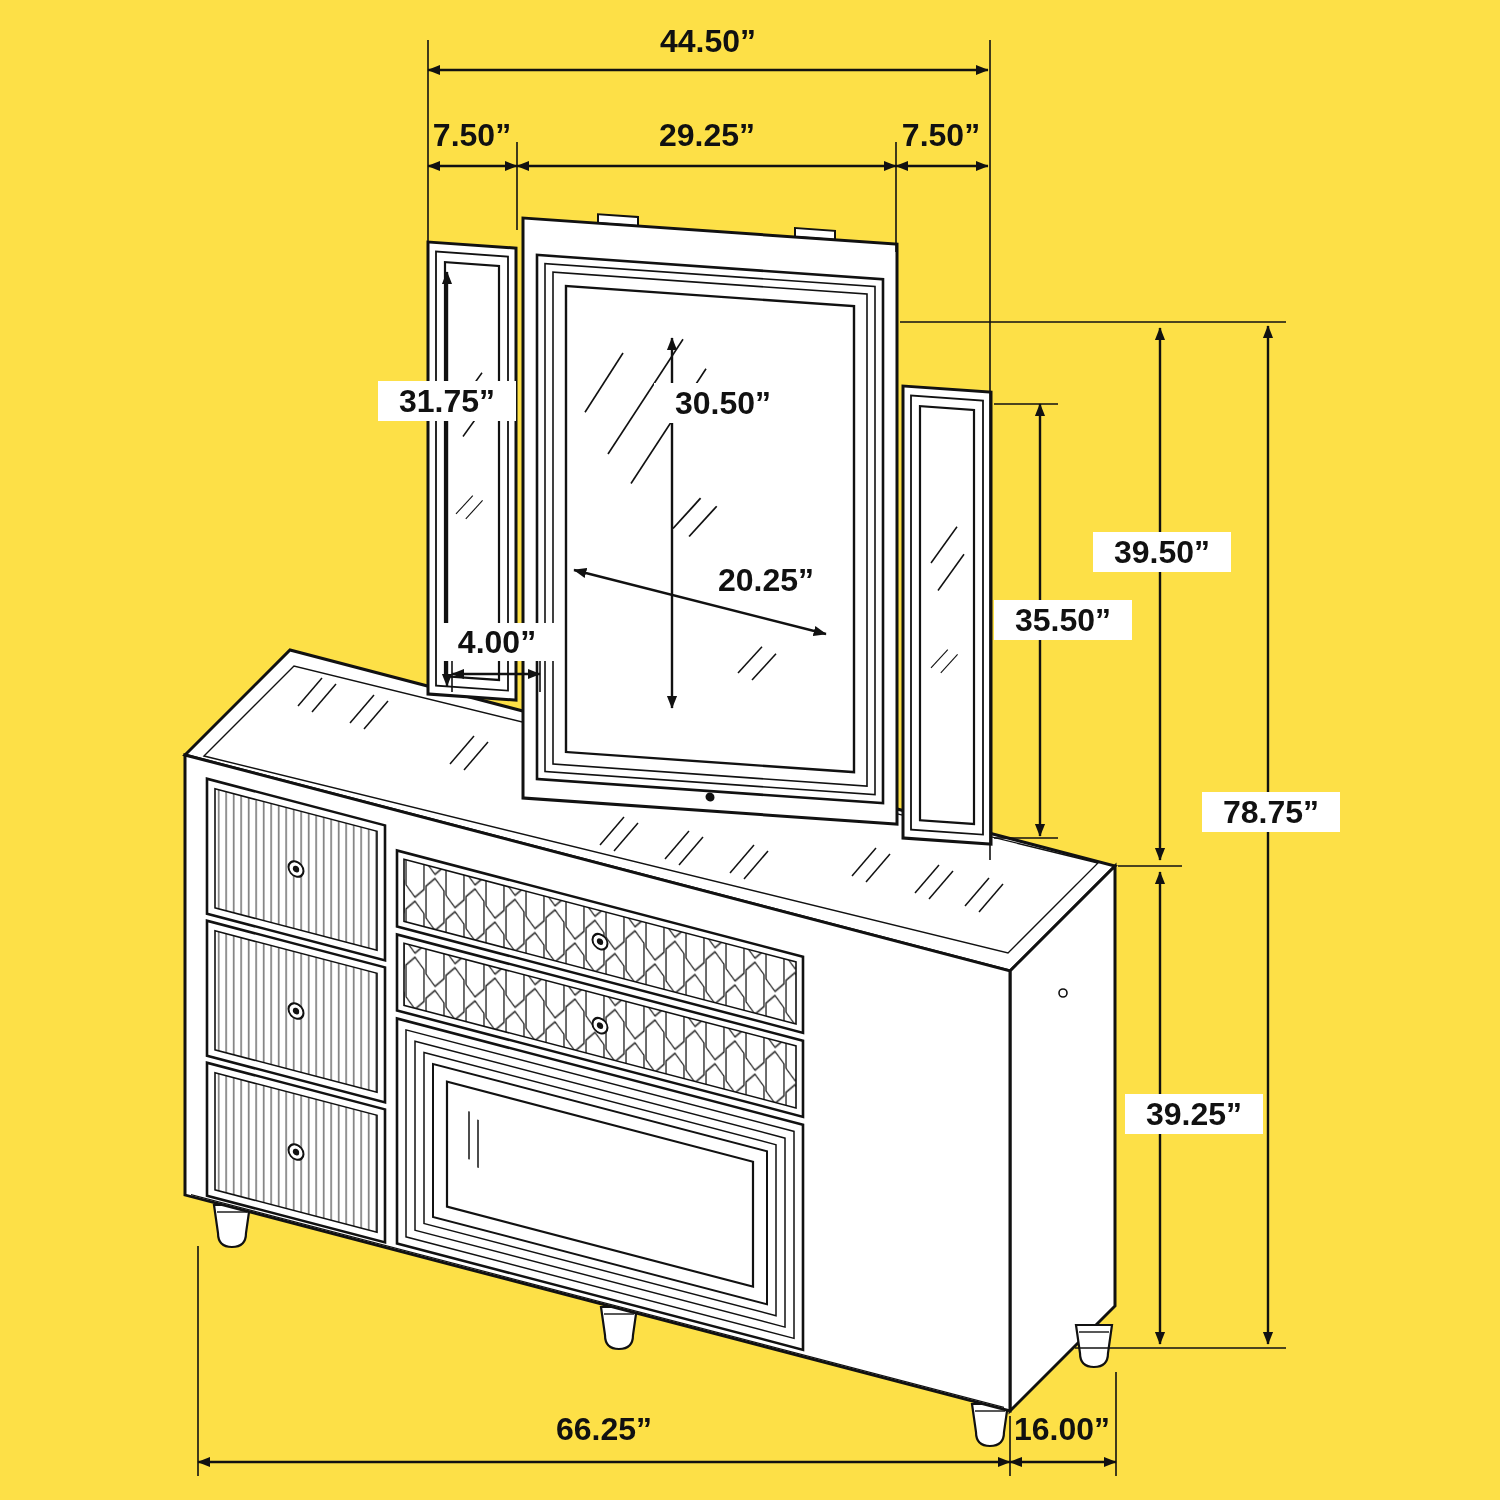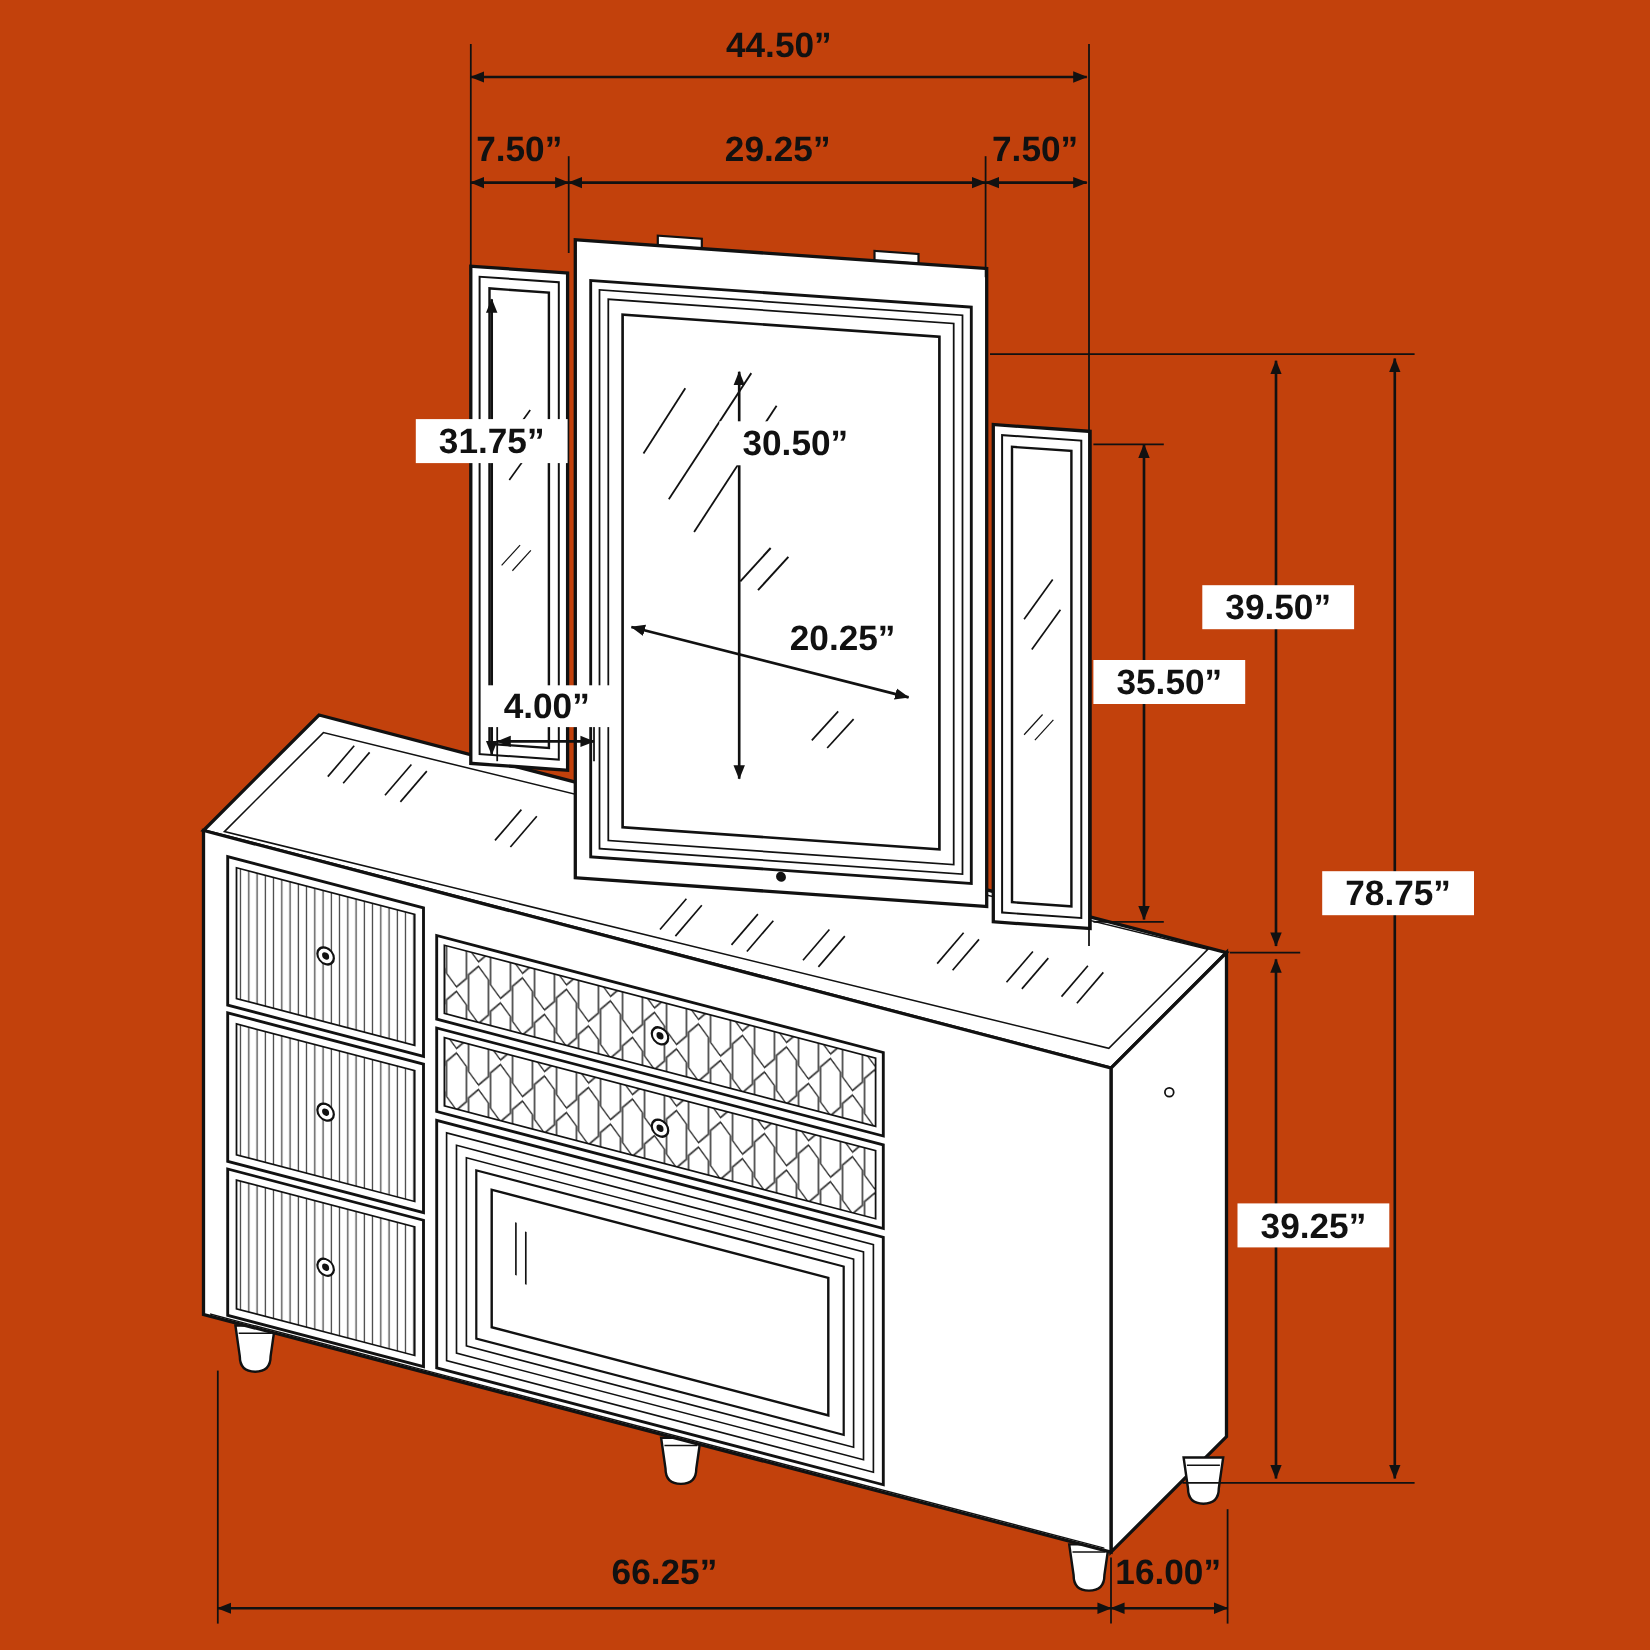--- a/index.html
+++ b/index.html
@@ -1,16 +1,16 @@
 <!DOCTYPE html>
 <html><head>
 <meta charset="utf-8">
 <style>
   html,body{margin:0;padding:0;background:#ffffff;}
-  .stage{width:1500px;height:1500px;position:relative;background:#c2410c;}
+  .stage{width:1500px;height:1500px;position:relative;background:#fde047;}
   svg{display:block;}
   .lbl{font-family:"Liberation Sans",sans-serif;font-weight:bold;font-size:32px;fill:#111;text-anchor:middle;}
   .ol{fill:#ffffff;stroke:#111;}
   .ln{fill:none;stroke:#111;}
   .ext{stroke:#111;stroke-width:1.6;fill:none;}
   .dim{stroke:#111;stroke-width:2.4;fill:none;}
   .mask{fill:#ffffff;stroke:none;}
 </style>
 </head>
 <body>

